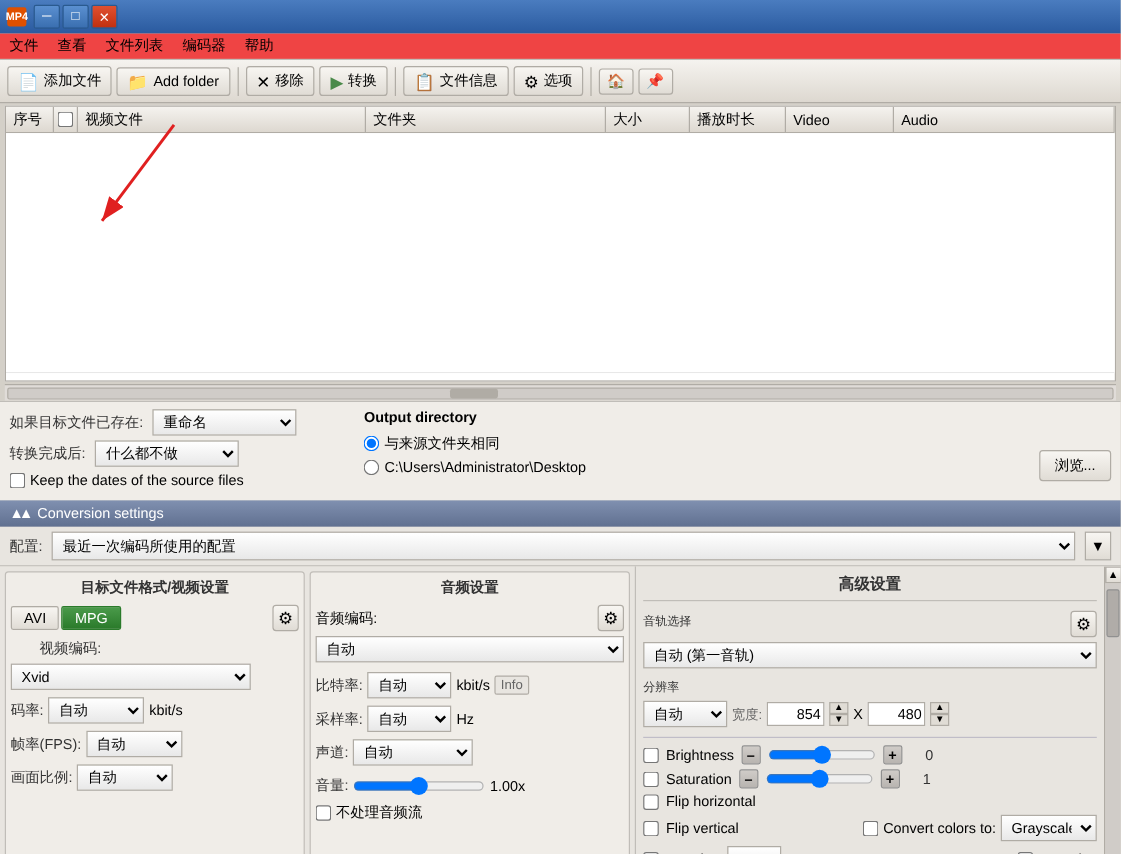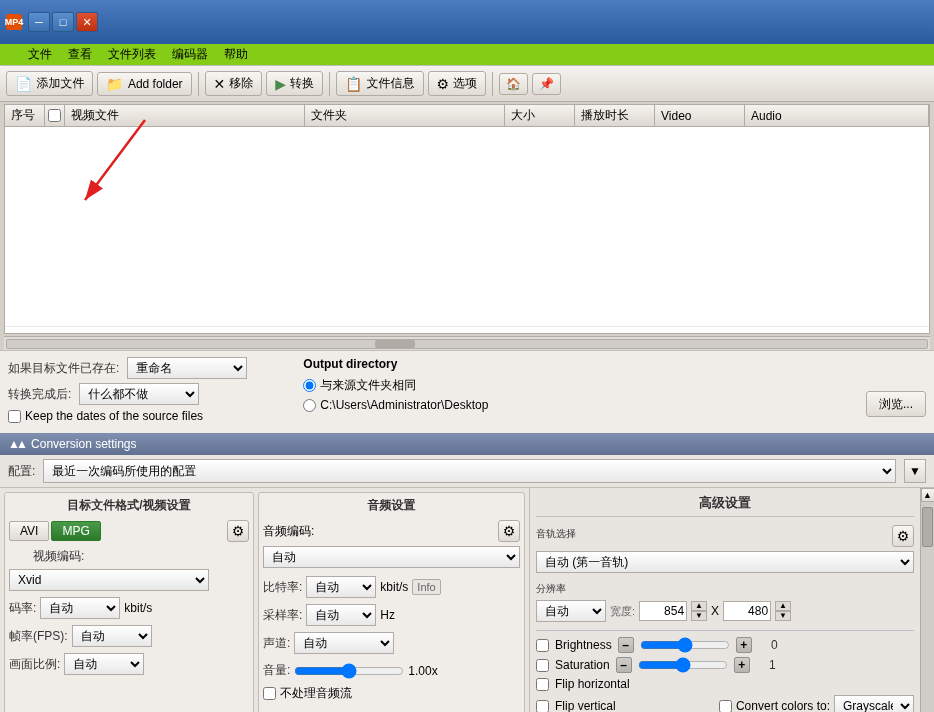--- a/index.html
+++ b/index.html
@@ -1,41 +1,41 @@
 <!DOCTYPE html>
 <html><head>
   <meta charset="utf-8">
   <style>
     * { box-sizing: border-box; margin: 0; padding: 0; font-family: 'Microsoft YaHei', SimSun, Arial, sans-serif; font-size: 12px; }
     body { background: #d4d0c8; width: 934px; height: 712px; overflow: hidden; }
     
     
     .title-bar {
       background: linear-gradient(to bottom, #4a7cbf, #2a5a9f);
-      height: 44px;
+      height: 28px;
       display: flex;
       align-items: center;
       padding: 0 6px;
       color: white;
       font-size: 12px;
     }
     .title-bar-icon { width: 16px; height: 16px; margin-right: 6px; background: #e05000; border-radius: 2px; display: flex; align-items: center; justify-content: center; font-size: 10px; font-weight: bold; color: white; }
     .title-bar-text { flex: 1; font-size: 12px; }
     .title-bar-controls { display: flex; gap: 2px; }
     .title-btn { width: 22px; height: 20px; background: linear-gradient(to bottom, #5a8fd0, #3a6fb0); border: 1px solid #2a5a8f; color: white; font-size: 11px; cursor: pointer; display: flex; align-items: center; justify-content: center; border-radius: 2px; }
     .title-btn.close { background: linear-gradient(to bottom, #e05030, #c03010); }
     .title-btn.maximize { background: linear-gradient(to bottom, #5a8fd0, #3a6fb0); }
     
     
     .menu-bar {
-      background: #84cc16;
+      background: #ef4444;
       height: 22px;
       display: flex;
       align-items: center;
-      padding: 0 20px;
+      padding: 0 0;
       border-bottom: 1px solid #c0bdb8;
     }
     .menu-item { padding: 2px 8px; cursor: pointer; font-size: 12px; color: #000; }
     
     
     .toolbar {
       background: linear-gradient(to bottom, #f5f3ef, #ddd8d0);
       height: 36px;
       display: flex;
       align-items: center;

